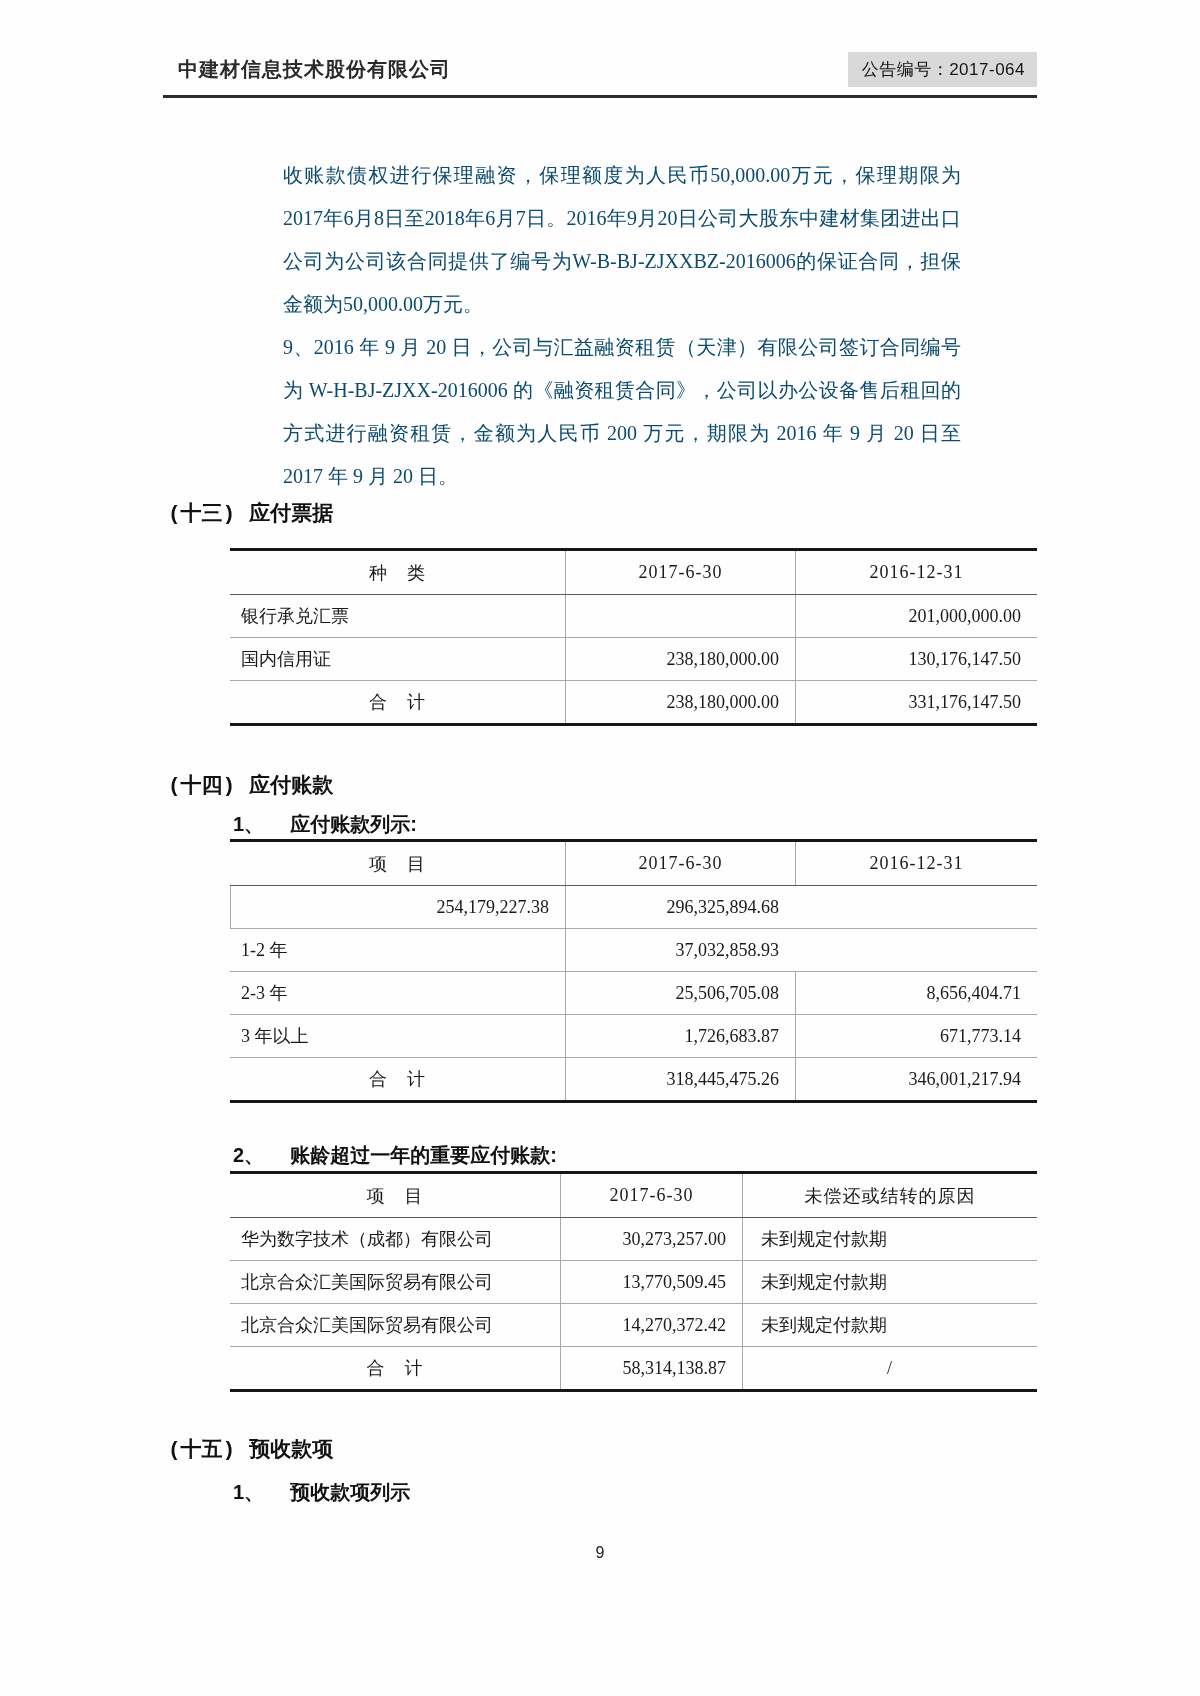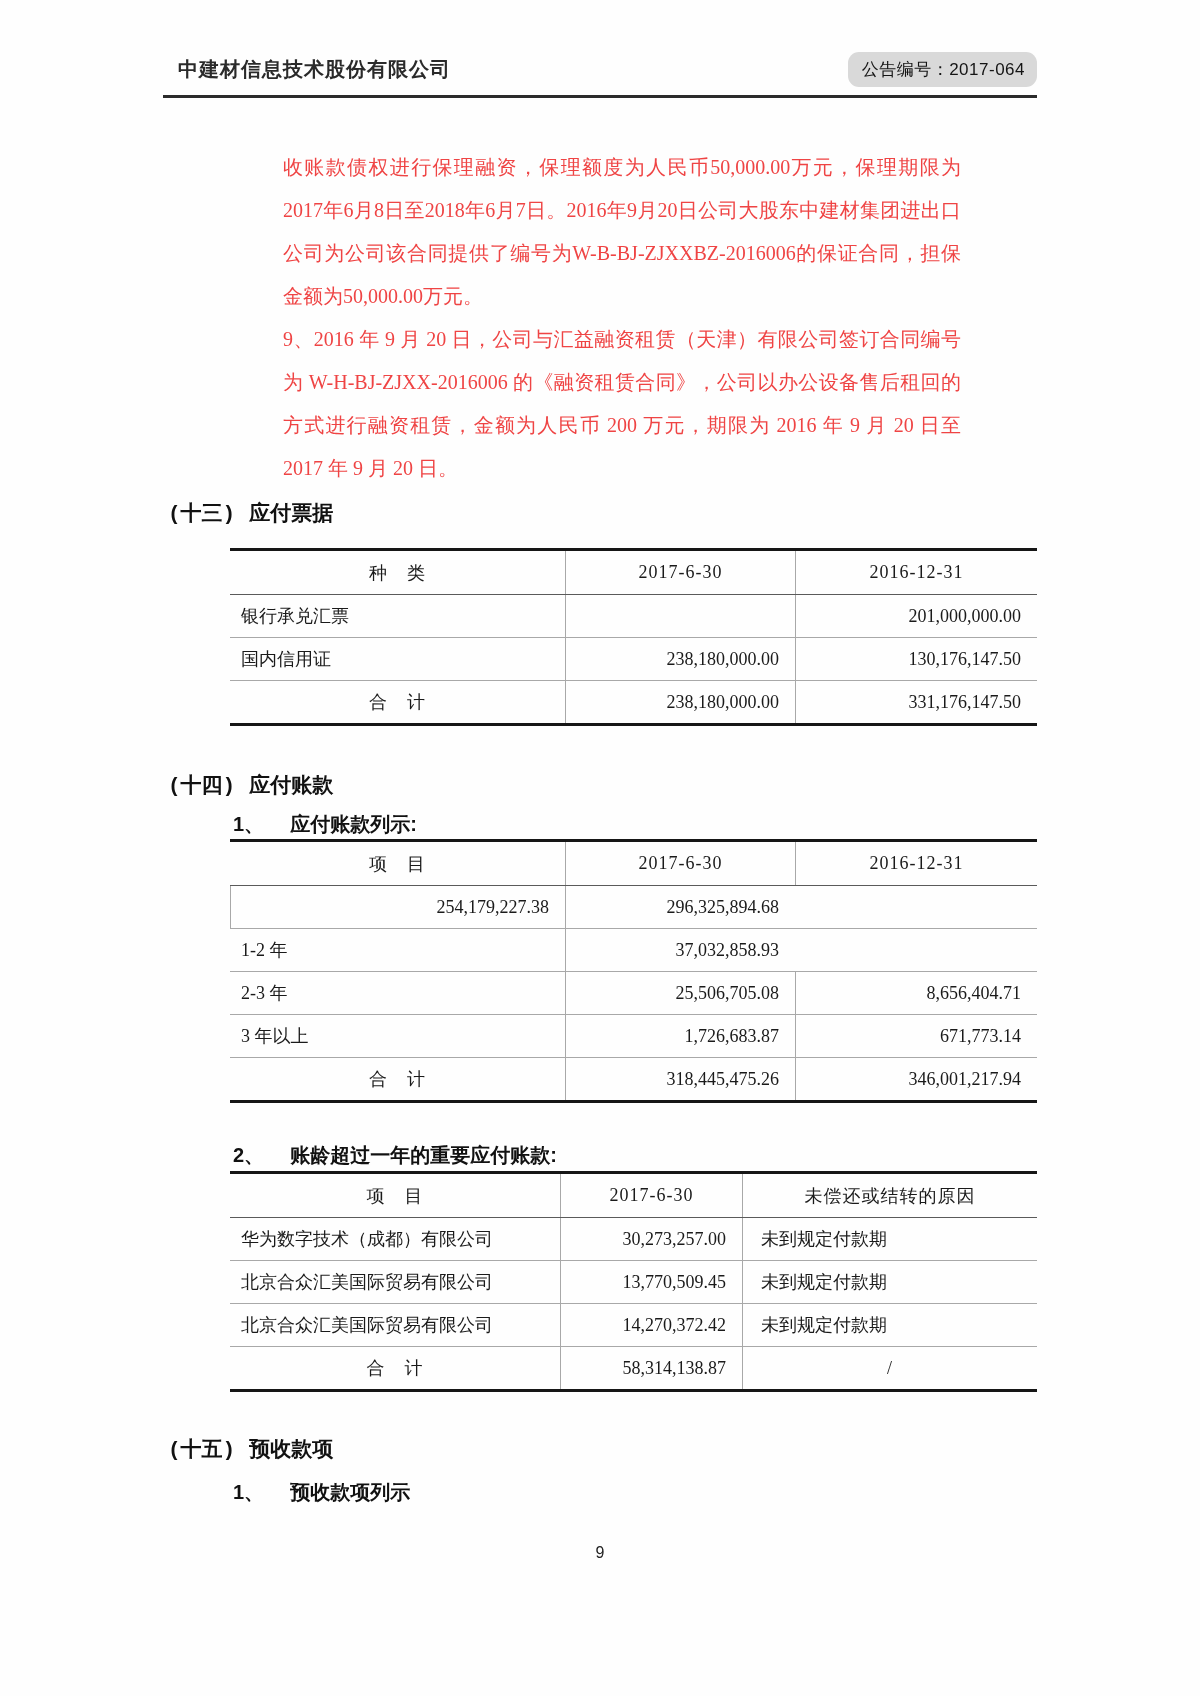--- a/index.html
+++ b/index.html
@@ -23,31 +23,30 @@
     font-family:"Liberation Sans","DejaVu Sans",sans-serif;
   }
   .hdr .company {
     font-size:20px; font-weight:600; color:#2a2a2a;
     padding-left:15px; letter-spacing:1px;
   }
   .hdr .notice {
     font-size:17px; font-weight:500; color:#141414;
     background:#d9d9d9; padding:6px 12px 6px 14px;
     letter-spacing:0.5px;
-    border-radius:11px;
   }
   .hdr-rule {
     position:absolute; top:95px; left:163px; width:874px; height:3px;
     background:#2b2b2b;
   }
 
   
   .bodytext {
-    position:absolute; top:146px; left:283px; width:678px;
-    font-size:20px; line-height:43px; color:#ef4444;
+    position:absolute; top:154px; left:283px; width:678px;
+    font-size:20px; line-height:43px; color:#0c4a6e;
     text-align:justify;
   }
   .bodytext p { margin:0; }
 
   
   .sec-head {
     position:absolute; left:168px;
     font-family:Liberation Mono, monospace;
     font-size:21px; font-weight:bold; color:#111;
     display:flex; gap:14px; line-height:30px;

